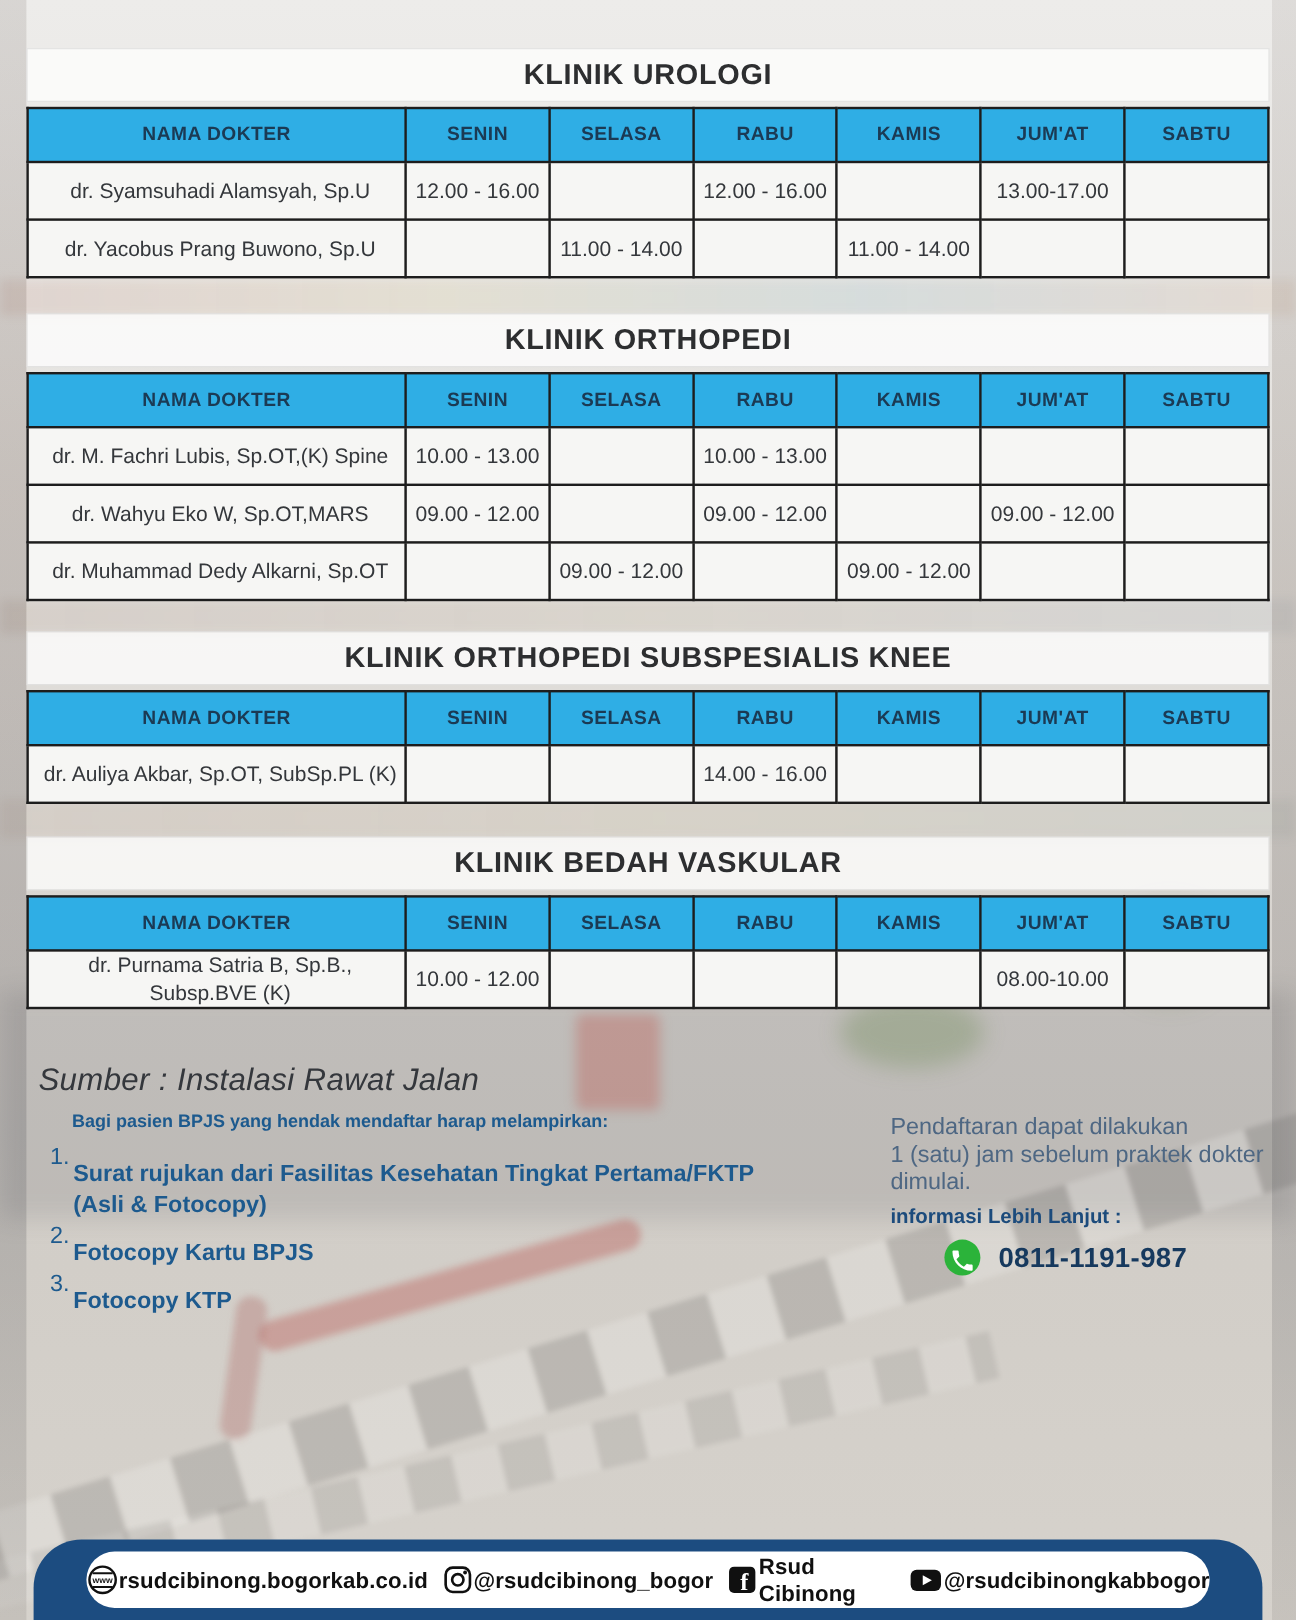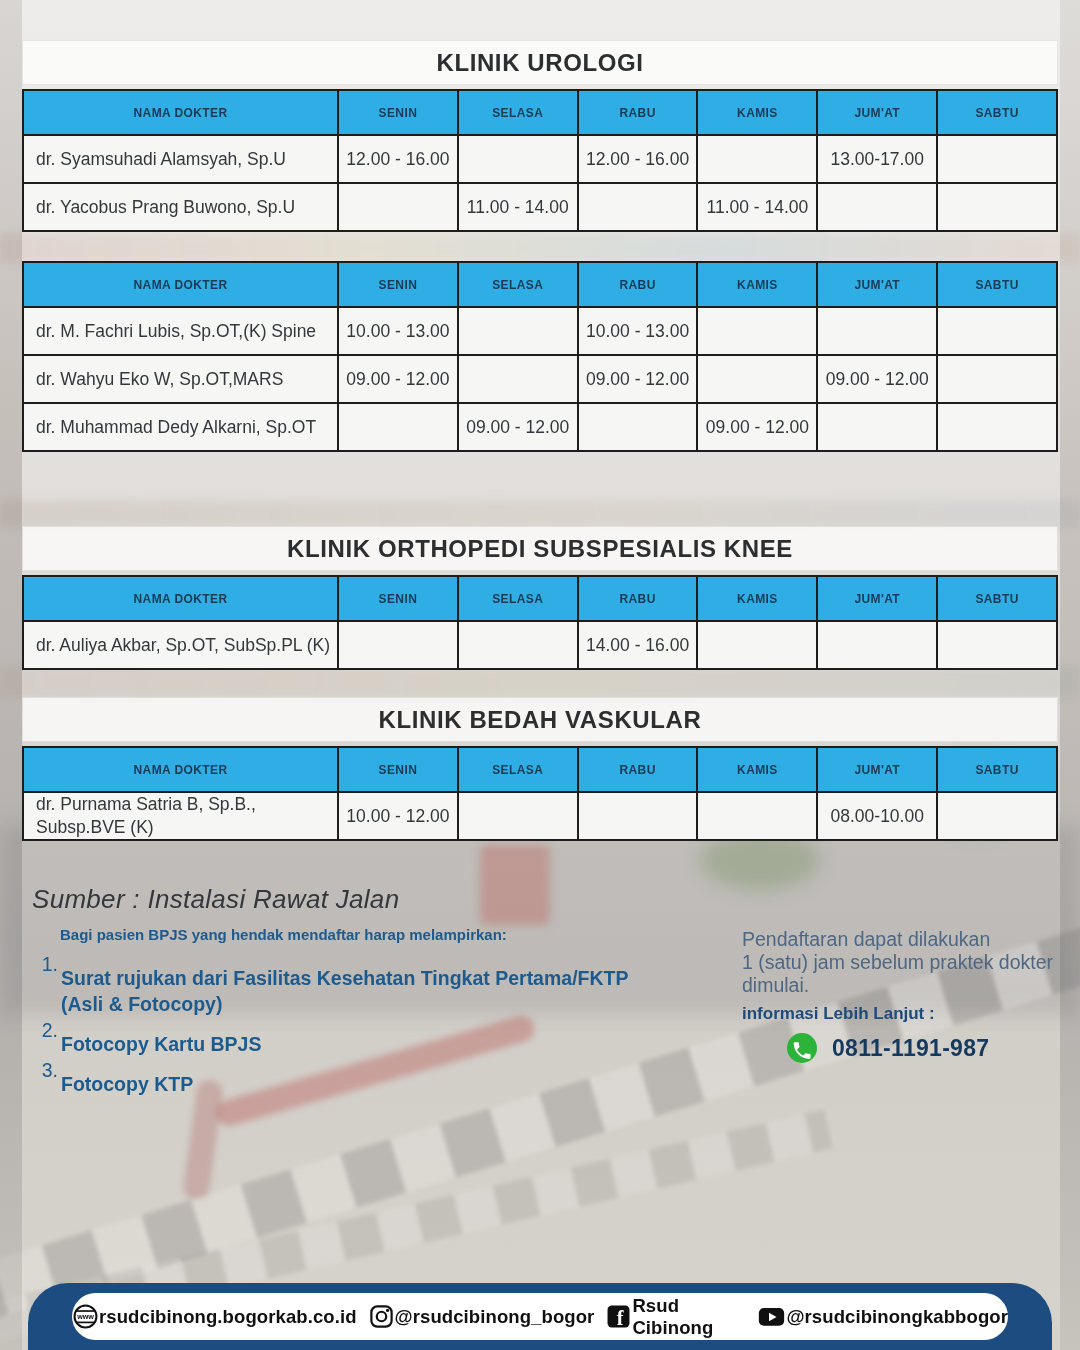--- a/index.html
+++ b/index.html
@@ -25,25 +25,25 @@
   .bg-edge-r{right:0;top:0;width:20px;height:1350px;background:linear-gradient(180deg,rgba(130,120,115,.14),rgba(100,85,75,.20) 35%,rgba(85,85,90,.22) 75%,rgba(105,100,95,.14));}
 
   
   .block{position:absolute;left:22px;width:1036px;}
   .title-strip{height:45px;margin-bottom:4px;background:rgba(255,255,255,0.74);
     border:1px solid rgba(130,130,130,0.18);box-sizing:border-box;
     display:flex;align-items:center;justify-content:center;}
   .title-strip span{font-size:24px;font-weight:bold;letter-spacing:.6px;color:#2d2e30;}
   table.sched{width:100%;border-collapse:collapse;table-layout:fixed;}
   .c-name{width:315px;}
-  table.sched th{background:#2FAEE5;color:#1B3A54;font-size:12px;font-weight:bold;
+  table.sched th{background:#2FAEE5;color:#1B3A54;font-size:16px;font-weight:bold;
     height:43px;border:2px solid #1d1d1d;letter-spacing:.4px;padding:0 4px;margin-left:45px;}
   table.sched td{background:#f6f6f4;border:2px solid #1d1d1d;height:46px;
     font-size:17.5px;color:#34373b;text-align:center;padding:0 6px;overflow:hidden;}
-  table.sched td.name{text-align:left;padding-left:12px;line-height:23px;}
+  table.sched td.name{text-align:center;padding-left:12px;line-height:23px;}
 
   
   .source-note{position:absolute;left:32px;top:884px;font-size:26px;font-style:italic;
     color:#34373c;letter-spacing:.3px;}
   .bpjs{position:absolute;left:32px;top:926px;width:625px;color:#1D5A8E;}
   .bpjs-heading{font-size:15px;font-weight:bold;margin-bottom:8px;margin-left:28px;}
   .bpjs-item{display:flex;font-size:19.5px;line-height:26px;}
   .bpjs-item .num{width:26px;flex:0 0 26px;text-align:right;padding-right:3px;}
   .bpjs-item .txt{font-weight:bold;width:572px;margin-top:14px;}
   .reg-note{position:absolute;left:742px;top:928px;width:340px;font-size:19.5px;
@@ -117,20 +117,23 @@
           <td></td>
           <td>11.00 - 14.00</td>
           <td></td>
           <td></td>
         </tr>
       </tbody>
     </table>
   </section>
 
   <section class="block" style="top:261px">
+    <div class="title-strip">
+      <span>KLINIK ORTHOPEDI</span>
+    </div>
     <table class="sched">
       <colgroup>
           <col class="c-name">
           <col span="6">
         </colgroup>
       <thead>
         <tr>
           <th>NAMA DOKTER</th>
           <th>SENIN</th>
           <th>SELASA</th>

